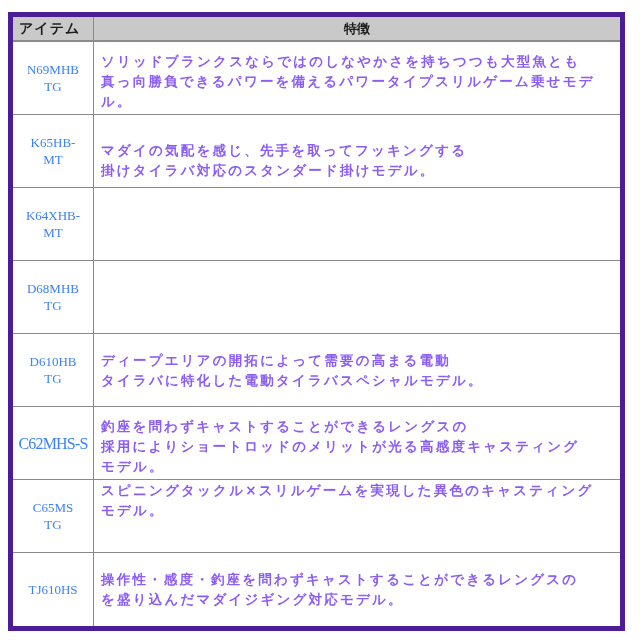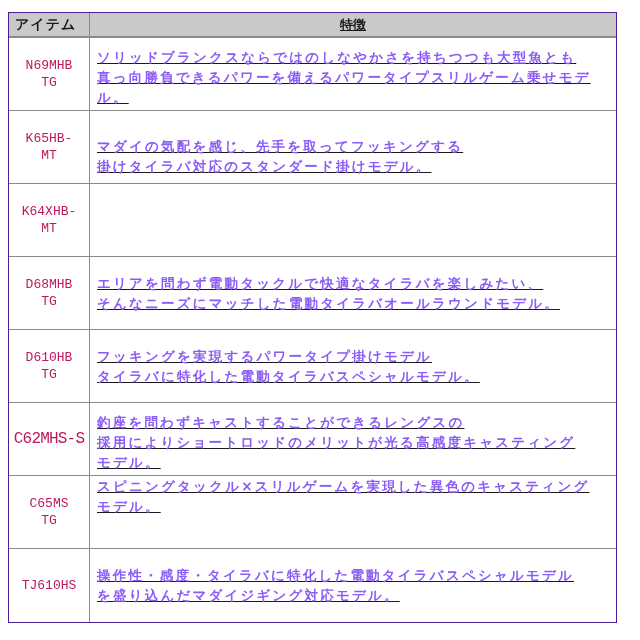--- a/index.html
+++ b/index.html
@@ -1,28 +1,28 @@
 <!DOCTYPE html>
 <html><head>
 <meta charset="utf-8">
 <style>
   html, body { margin: 0; padding: 0; background: #ffffff; }
   body { width: 640px; height: 640px; position: relative; overflow: hidden;
          font-family: "DejaVu Sans", sans-serif; color: #1a1a1a; }
   .tbl { position: absolute; left: 8px; top: 12px; width: 607px;
-         border: 1px solid #4c1d95; border-collapse: collapse; }
+         border: 5px solid #4c1d95; border-collapse: collapse; }
   .row { display: flex; border-bottom: 1px solid #8a8a8a; box-sizing: border-box; }
   .row:last-child { border-bottom: none; }
   .hdr { height: 25px; background: #c9c9c9; border-bottom: 2px solid #8a8a8a; }
   .c1 { width: 81px; flex: 0 0 81px; border-right: 1px solid #8a8a8a; box-sizing: border-box;
         display: flex; align-items: center; justify-content: center; text-align: center; }
-  .c2 { flex: 1; box-sizing: border-box; display: flex; align-items: center; text-decoration: underline; }
+  .c2 { flex: 1; box-sizing: border-box; display: flex; align-items: center; }
   .hdr .c1 { justify-content: flex-start; padding-left: 6px; font-weight: bold; font-size: 14px; letter-spacing: 1px; }
   .hdr .c2 { justify-content: center; font-weight: bold; font-size: 13px; }
-  .item { font-family: Liberation Mono, monospace; font-size: 13px; line-height: 17px; white-space: pre-line; color: #be185d; }
+  .item { font-family: Liberation Serif, serif; font-size: 13px; line-height: 17px; white-space: pre-line; color: #3b82f6; }
   .item.narrow { font-size: 16px; letter-spacing: -0.8px; }
   .desc { padding: 0 8px 0 7px; font-size: 13.5px; line-height: 20px; font-weight: bold;
           letter-spacing: 2.2px; color: #8b5cf6; white-space: pre-line; align-self: flex-start; margin-top: 9px; }
   .body-row { height: 73px; }
 </style>
 </head>
 <body>
 
 <div class="tbl">
   <div class="row hdr">
@@ -55,32 +55,28 @@
     <div class="c1">
         <span class="item">K64XHB-
 MT</span>
       </div>
   </div>
   <div class="row body-row">
     <div class="c1">
         <span class="item">D68MHB
 TG</span>
       </div>
-    <div class="c2">
-        <span class="desc" style="margin-top:16px">エリアを問わず電動タックルで快適なタイラバを楽しみたい、
-そんなニーズにマッチした電動タイラバオールラウンドモデル。</span>
-      </div>
   </div>
   <div class="row body-row">
     <div class="c1">
         <span class="item">D610HB
 TG</span>
       </div>
     <div class="c2">
-        <span class="desc" style="margin-top:16px">フッキングを実現するパワータイプ掛けモデル
+        <span class="desc" style="margin-top:16px">ディープエリアの開拓によって需要の高まる電動
 タイラバに特化した電動タイラバスペシャルモデル。</span>
       </div>
   </div>
   <div class="row body-row">
     <div class="c1">
         <span class="item narrow">C62MHS-S</span>
       </div>
     <div class="c2">
         <span class="desc">釣座を問わずキャストすることができるレングスの
 採用によりショートロッドのメリットが光る高感度キャスティング
@@ -95,17 +91,17 @@
     <div class="c2">
         <span class="desc" style="margin-top:0">スピニングタックル×スリルゲームを実現した異色のキャスティング
 モデル。</span>
       </div>
   </div>
   <div class="row body-row">
     <div class="c1">
         <span class="item">TJ610HS</span>
       </div>
     <div class="c2">
-        <span class="desc" style="margin-top:16px">操作性・感度・タイラバに特化した電動タイラバスペシャルモデル
+        <span class="desc" style="margin-top:16px">操作性・感度・釣座を問わずキャストすることができるレングスの
 を盛り込んだマダイジギング対応モデル。</span>
       </div>
   </div>
 </div>
 
 </body></html>

